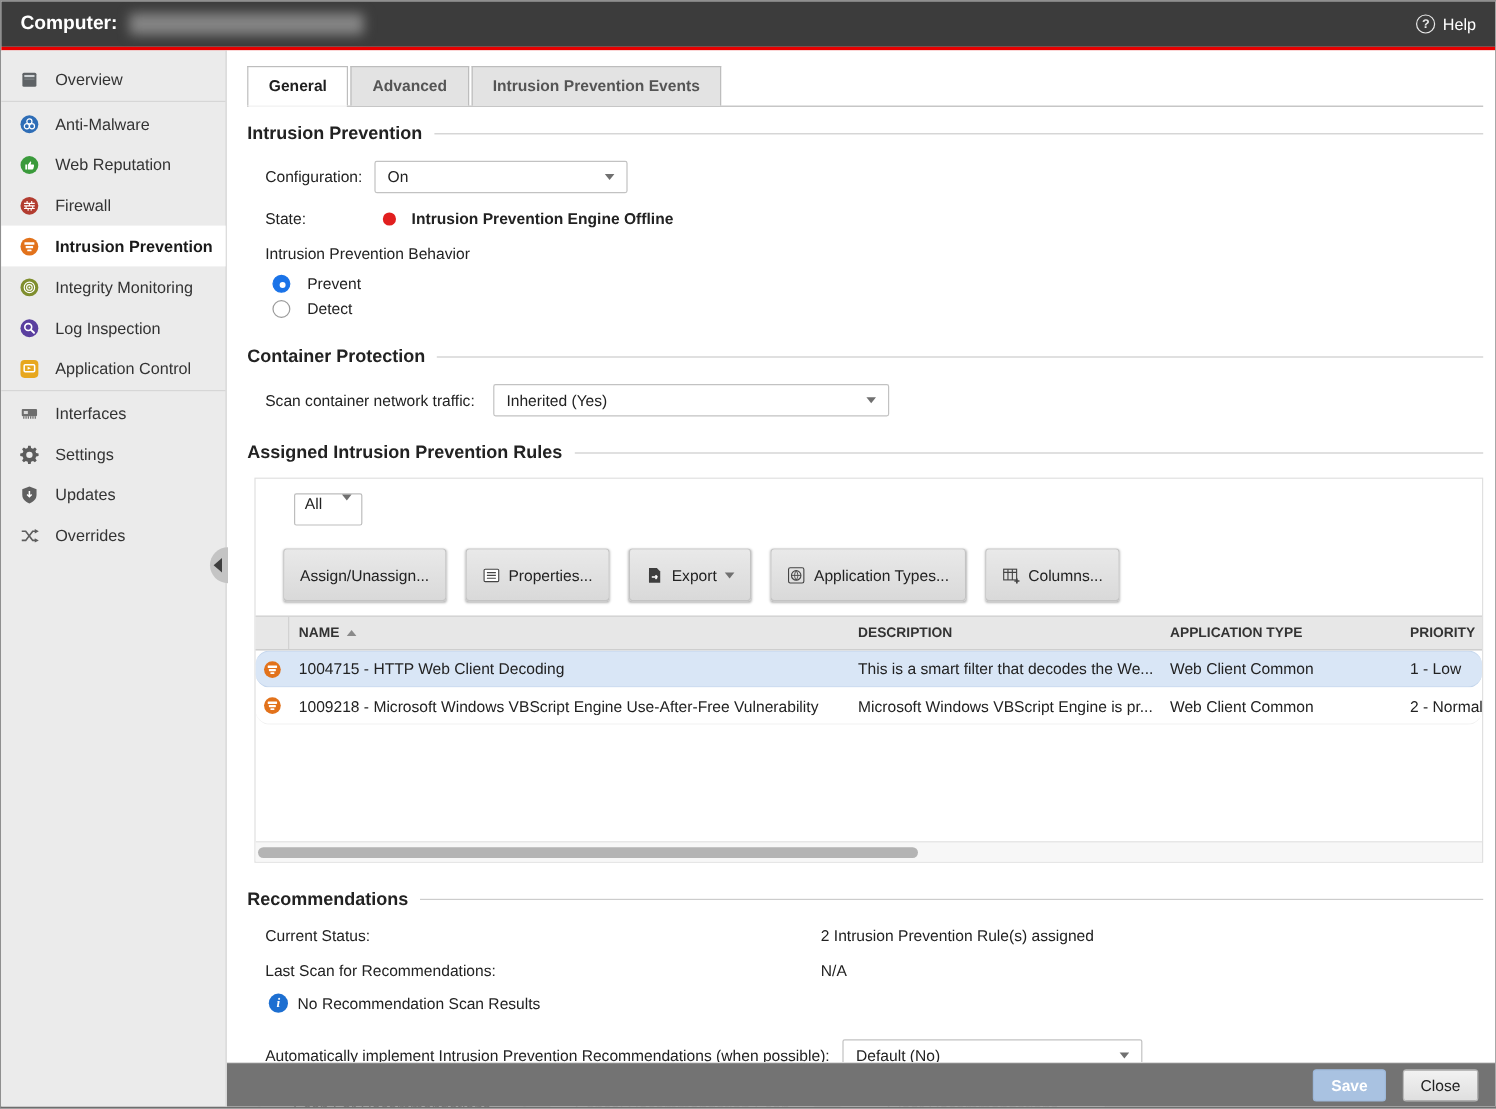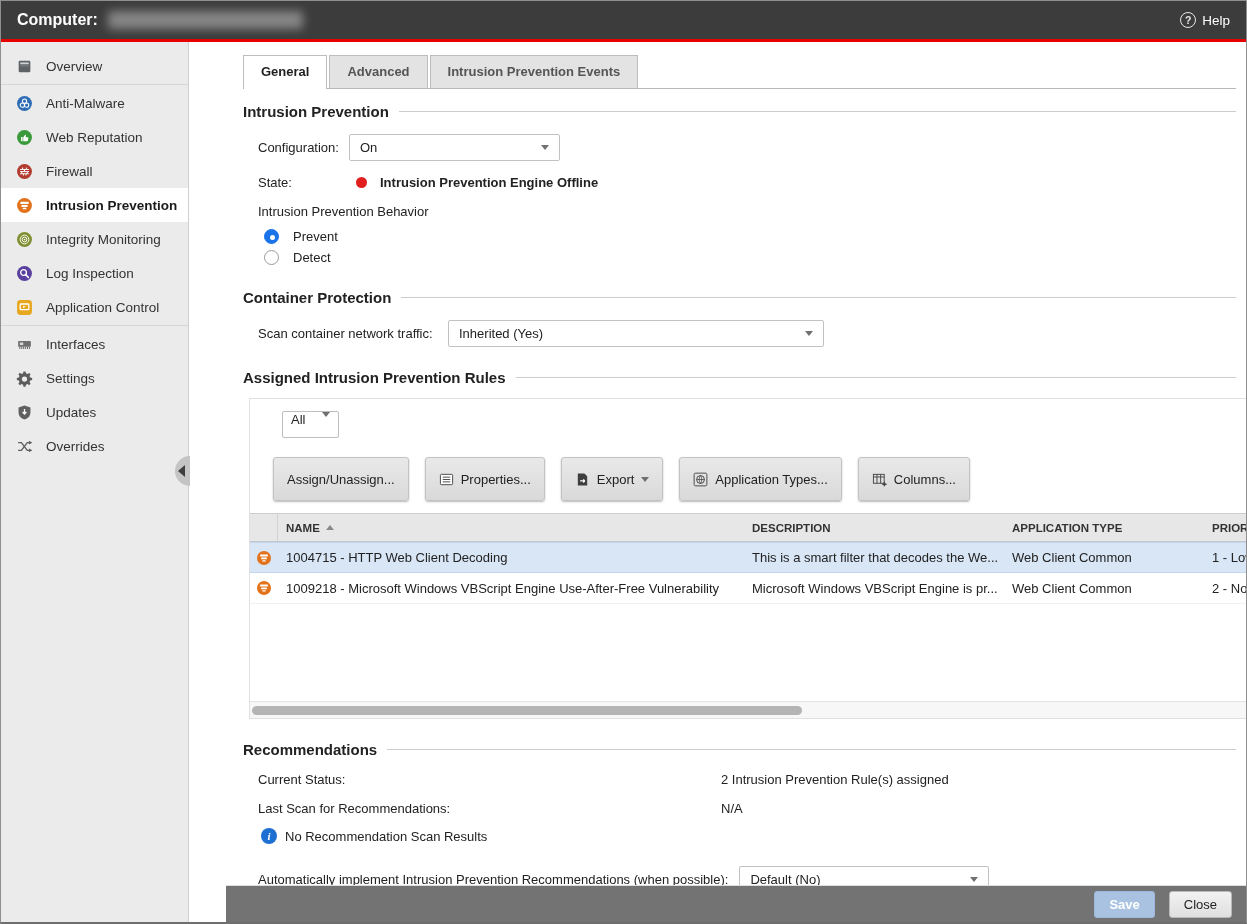--- a/index.html
+++ b/index.html
@@ -12,21 +12,21 @@
 
   
   .titlebar { height:38px; background:#3c3c3c; display:flex; align-items:center; padding:0 16px; }
   .titlebar .title { color:#fff; font-size:16px; font-weight:bold; margin-right:10px; }
   .redacted { width:195px; height:18px; background:#858585; border-radius:2px; filter:blur(5px); }
   .help { margin-left:auto; display:flex; align-items:center; gap:6px; color:#fff; font-size:13.5px; cursor:pointer; }
   .help-circle { width:16px; height:16px; border:1.4px solid #e8e8e8; border-radius:50%; display:flex; align-items:center; justify-content:center; font-size:10.5px; color:#e8e8e8; font-weight:bold; }
   .redline { height:3px; background:#e60000; }
 
   
-  .main { display:flex; height:881px; position:relative;gap:37px; }
+  .main { display:flex; height:881px; position:relative; }
 
   
   .sidebar { width:188px; background:#ebebeb; border-right:1px solid #cfcfcf; padding-top:7px; position:relative; flex:none; }
   .side-item { height:34px; display:flex; align-items:center; padding-left:15px; gap:13px; font-size:13.5px; color:#333; cursor:pointer; }
   .side-item.selected { background:#fff; font-weight:bold; color:#1a1a1a; }
   .side-item svg { width:17px; height:17px; flex:none; }
   .side-divider { height:1px; background:#d6d6d6; margin:1px 0; }
   .collapse-handle {
     position:absolute; left:174px; top:414px; width:15px; height:30px;
     background:#c4c4c4; border-radius:15px 0 0 15px; display:flex; align-items:center; justify-content:center; cursor:pointer; z-index:5;
@@ -63,21 +63,21 @@
   .mini-select { margin-left:32px; width:57px; height:27px; border:1px solid #bdbdbd; border-radius:2px; background:#fff; display:flex; justify-content:space-between; padding:0 8px; font-size:13px; color:#222; cursor:pointer; }
   .toolbar { display:flex; gap:16px; margin:19px 0 0 23px; }
   .tbtn { display:flex; align-items:center; gap:7px; height:44px; padding:0 13px; font-size:13px; color:#222;
     background:linear-gradient(#e9e9e9,#d9d9d9); border:1px solid #c3c3c3; border-radius:3px;
     box-shadow:0 1px 2px rgba(0,0,0,.28); cursor:pointer; }
   .tbtn svg { width:15px; height:15px; }
 
   
   .rtable { margin-top:12px; width:100%; font-size:13px; color:#222; }
   .thead { display:flex; height:29px; background:#e7e7e7; border-top:1px solid #cfcfcf; border-bottom:1px solid #c7c7c7; align-items:center; font-size:11.5px; font-weight:bold; color:#333; }
-  .trow { display:flex; height:31px; align-items:center; border-bottom:1px solid #f0f0f0; cursor:pointer; }
+  .trow { display:flex; height:31px; align-items:center; border-bottom:1px solid #f0f0f0; cursor:pointer;border-radius:12px; }
   .trow.selected { background:#d9e6f6; border-top:1px solid #c3d5ec; border-bottom:1px solid #c3d5ec; }
   .c-icon { width:28px; flex:none; display:flex; justify-content:center; }
   .thead .c-icon { border-right:1px solid #d2d2d2; align-self:stretch; }
   .c-name { width:470px; flex:none; padding-left:8px; white-space:nowrap; overflow:hidden; display:flex; align-items:center; gap:6px; }
   .c-desc { width:260px; flex:none; padding-left:4px; white-space:nowrap; overflow:hidden; }
   .c-app { width:200px; flex:none; padding-left:4px; white-space:nowrap; overflow:hidden; }
   .c-pri { flex:1; padding-left:4px; white-space:nowrap; overflow:hidden; }
   .sort-asc { width:0; height:0; border-left:4px solid transparent; border-right:4px solid transparent; border-bottom:5px solid #8a8a8a; }
   .row-icon svg { width:16px; height:16px; display:block; }
   .table-empty { height:97px; }
@@ -269,21 +269,21 @@
         <span class="radio"></span>
         <span>Detect</span>
       </div>
 
       <div class="section mt24">
         <h2>Container Protection</h2>
           <span class="rule"></span>
       </div>
       <div class="frow mt14">
         <span class="flabel" style="width:190px">Scan container network traffic:</span>
-        <div class="selectbox" style="width:376px">
+        <div class="selectbox" style="width:330px">
           <span>Inherited (Yes)</span>
           <span class="caret"></span>
         </div>
       </div>
 
       <div class="section mt26">
         <h2>Assigned Intrusion Prevention Rules</h2>
           <span class="rule"></span>
       </div>
 

